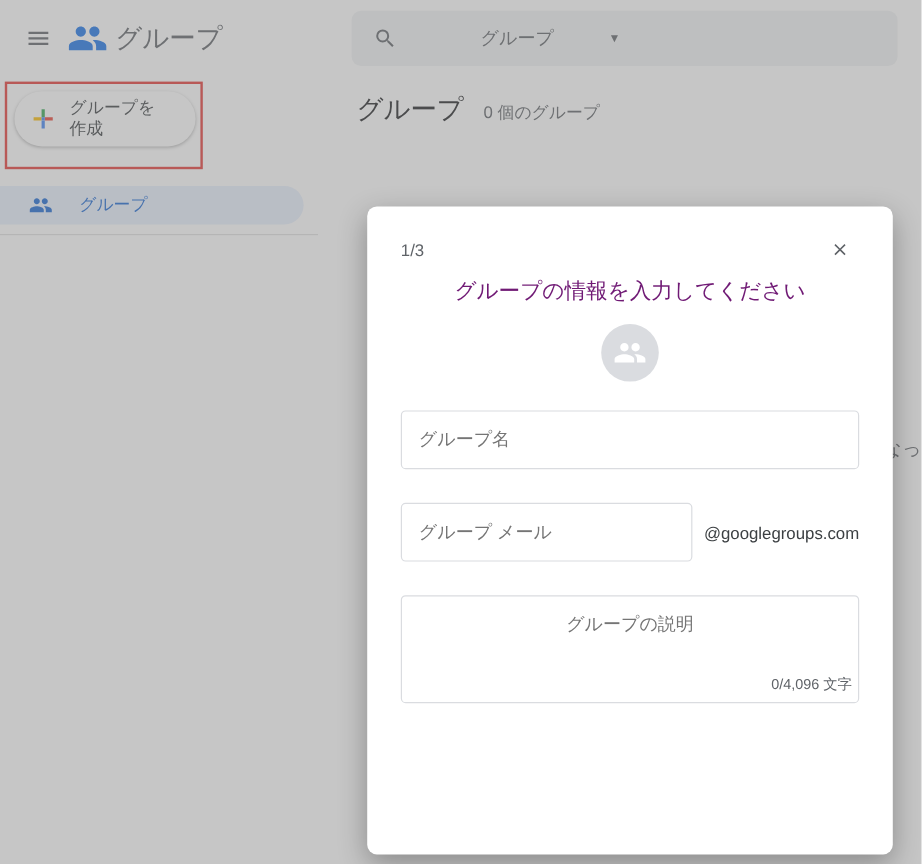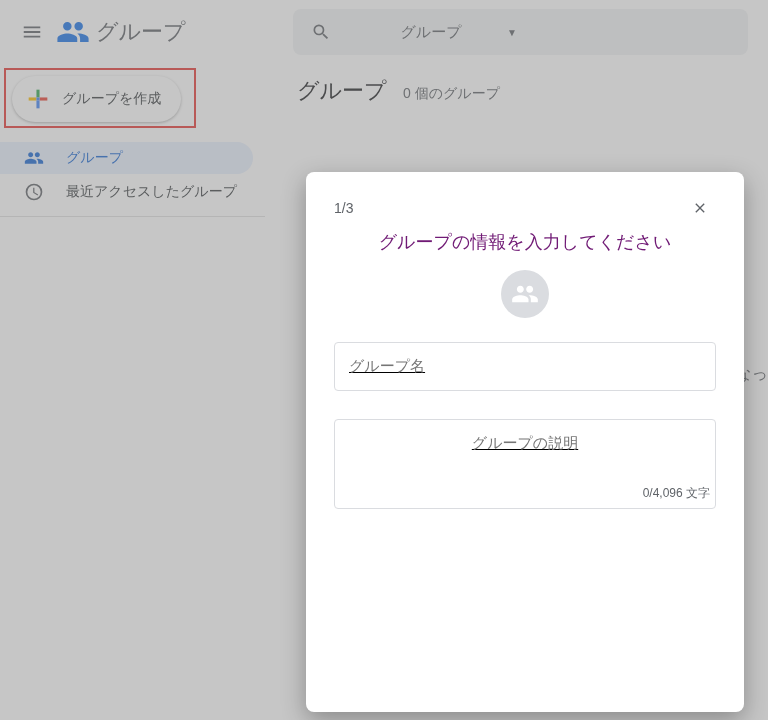--- a/index.html
+++ b/index.html
@@ -76,22 +76,22 @@
     height: calc(720px - 64px);
   }
   .sidebar {
     width: 265px;
     flex-shrink:0;
     padding-top: 4px;
   }
   .create-wrap {
     border: 2px solid #e53935;
     margin: 0 4px 14px 4px;
-    padding: 6px 4px 4px 6px;
-    width: 192px;
+    padding: 6px 4px 17px 6px;
+    width: 165px;
   }
   .create-btn {
     display:flex;
     align-items:center;
     background:#fff;
     border-radius: 24px;
     height: 46px;
     padding: 0 20px 0 12px;
     box-shadow: 0 1px 3px rgba(0,0,0,0.3);
     color:#3c4043;
@@ -197,21 +197,20 @@
     border-radius:50%;
     margin: 16px auto 24px auto;
     display:flex; align-items:center; justify-content:center;
     color:#fff;
   }
   .field {
     border:1px solid #dadce0;
     border-radius:4px;
     padding: 14px 14px;
     margin-bottom: 28px;
-    text-decoration: underline;
   }
   .field.name { }
   .field-row { display:flex; align-items:center; margin-bottom: 28px;}
   .field.email { flex:1; margin-bottom:0; margin-right:10px;}
   .suffix { font-size:14px; color:#3c4043; }
   .field .placeholder {
     color:#757575;
     font-size:15px;
   }
   .field.desc {
@@ -283,28 +282,20 @@
     </div>
 
     <div class="nav-item active">
       <span class="nicon">
         <svg width="20" height="20" viewBox="0 0 24 24">
             <path fill="currentColor" d="M16 11c1.66 0 3-1.34 3-3s-1.34-3-3-3-3 1.34-3 3 1.34 3 3 3zm-8 0c1.66 0 3-1.34 3-3S9.66 5 8 5 5 6.34 5 8s1.34 3 3 3zm0 2c-2.33 0-7 1.17-7 3.5V19h14v-2.5C15 14.17 10.33 13 8 13zm8 0c-.29 0-.62.02-.97.05 1.16.84 1.97 1.97 1.97 3.45V19h6v-2.5c0-2.33-4.67-3.5-7-3.5z"></path>
           </svg>
       </span>
       <span>グループ</span>
     </div>
-    <div class="nav-item">
-      <span class="nicon">
-        <svg width="20" height="20" viewBox="0 0 24 24">
-            <path fill="currentColor" d="M12 2a10 10 0 100 20 10 10 0 000-20zm0 18a8 8 0 110-16 8 8 0 010 16zm.5-13H11v6l5.25 3.15.75-1.23-4.5-2.67V7z"></path>
-          </svg>
-      </span>
-      <span>最近アクセスしたグループ</span>
-    </div>
     <hr class="divider">
   </div>
 
   <div class="main">
     <h1>グループ</h1>
     <span class="count">0 個のグループ</span>
     <div class="bg-text">なっ</div>
   </div>
 </div>
 
@@ -323,19 +314,25 @@
   <div class="avatar">
     <svg width="28" height="28" viewBox="0 0 24 24">
         <path fill="#fff" d="M16 11c1.66 0 3-1.34 3-3s-1.34-3-3-3-3 1.34-3 3 1.34 3 3 3zm-8 0c1.66 0 3-1.34 3-3S9.66 5 8 5 5 6.34 5 8s1.34 3 3 3zm0 2c-2.33 0-7 1.17-7 3.5V19h14v-2.5C15 14.17 10.33 13 8 13zm8 0c-.29 0-.62.02-.97.05 1.16.84 1.97 1.97 1.97 3.45V19h6v-2.5c0-2.33-4.67-3.5-7-3.5z"></path>
       </svg>
   </div>
 
   <div class="field name">
     <span class="placeholder">グループ名</span>
   </div>
 
+  <div class="field-row">
+    <div class="field email">
+      <span class="placeholder">グループ メール</span>
+    </div>
+    <span class="suffix">@googlegroups.com</span>
+  </div>
 
   <div class="field desc">
     <span class="placeholder">グループの説明</span>
     <span class="counter">0/4,096 文字</span>
   </div>
 
 </div>
 
 </body></html>

